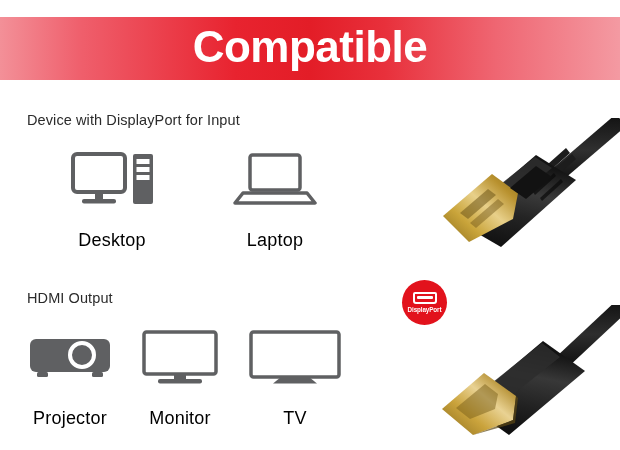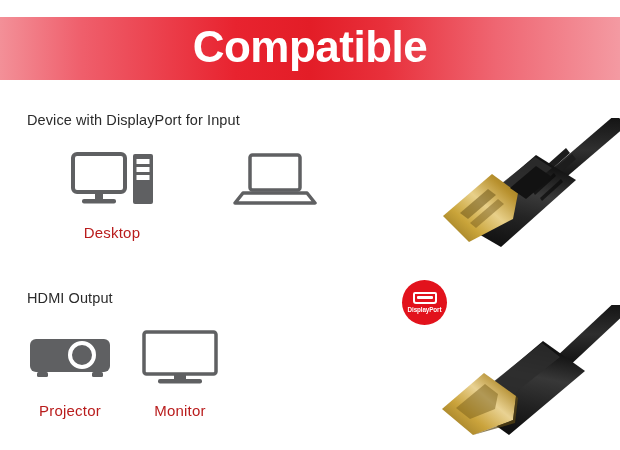--- a/index.html
+++ b/index.html
@@ -75,23 +75,23 @@
     text-align: center;
     width: 120px;
   }
   .device .art {
     height: 62px;
     position: relative;
     margin: 0 auto;
     width: 100px;
   }
   .device .label {
-    font-size: 15px;
-    color: #b91c1c;
-    margin-top: 14px;
+    font-size: 18px;
+    color: #000000;
+    margin-top: 20px;
     letter-spacing: 0.2px;
   }
 
   
   #device-desktop { left: 52px; top: 0; }
   #device-laptop  { left: 215px; top: 0; }
   
   #device-projector { left: 10px;  top: 0; }
   #device-monitor   { left: 120px; top: 0; }
   #device-tv        { left: 235px; top: 0; }
@@ -171,20 +171,21 @@
       <div class="label">Desktop</div>
     </div>
 
     <div class="device" id="device-laptop">
       <div class="art">
         <svg width="100" height="62" viewBox="0 0 100 62" xmlns="http://www.w3.org/2000/svg">
           <rect x="25" y="7" width="50" height="35" rx="2.5" ry="2.5" fill="none" stroke="#5f6062" stroke-width="3.5"></rect>
           <path d="M18 45 L82 45 L90 55 L10 55 Z" fill="none" stroke="#5f6062" stroke-width="3.5" stroke-linejoin="round"></path>
         </svg>
       </div>
+      <div class="label">Laptop</div>
     </div>
   </div>
 
   <div class="badge" id="badge-displayport">
     <div class="dp-glyph"></div>
     <div class="badge-text">DisplayPort</div>
   </div>
 </div>
 
 <div class="cable-art" id="cable-displayport">
@@ -253,20 +254,29 @@
         <svg width="100" height="62" viewBox="0 0 100 62" xmlns="http://www.w3.org/2000/svg">
           <rect x="10" y="13" width="80" height="33" rx="6" ry="6" fill="#5f6062"></rect>
           <circle cx="62" cy="29" r="12" fill="none" stroke="#ffffff" stroke-width="4"></circle>
           <rect x="17" y="46" width="11" height="5" rx="1.5" fill="#5f6062"></rect>
           <rect x="72" y="46" width="11" height="5" rx="1.5" fill="#5f6062"></rect>
         </svg>
       </div>
       <div class="label">Projector</div>
     </div>
 
+    <div class="device" id="device-tv">
+      <div class="art">
+        <svg width="100" height="62" viewBox="0 0 100 62" xmlns="http://www.w3.org/2000/svg">
+          <rect x="6" y="6" width="88" height="45" rx="2.5" ry="2.5" fill="none" stroke="#5f6062" stroke-width="3.5"></rect>
+          <path d="M36 51 L64 51 L72 57.5 L28 57.5 Z" fill="#5f6062"></path>
+        </svg>
+      </div>
+      <div class="label">TV</div>
+    </div>
   </div>
 
 </div>
 
 <div class="cable-art" id="cable-hdmi">
   <svg width="180" height="145" viewBox="0 0 180 145" xmlns="http://www.w3.org/2000/svg">
     <defs>
       <linearGradient id="hdGold" x1="0" y1="1" x2="1" y2="0">
         <stop offset="0%" stop-color="#8a6c1d"></stop>
         <stop offset="35%" stop-color="#caa33c"></stop>

